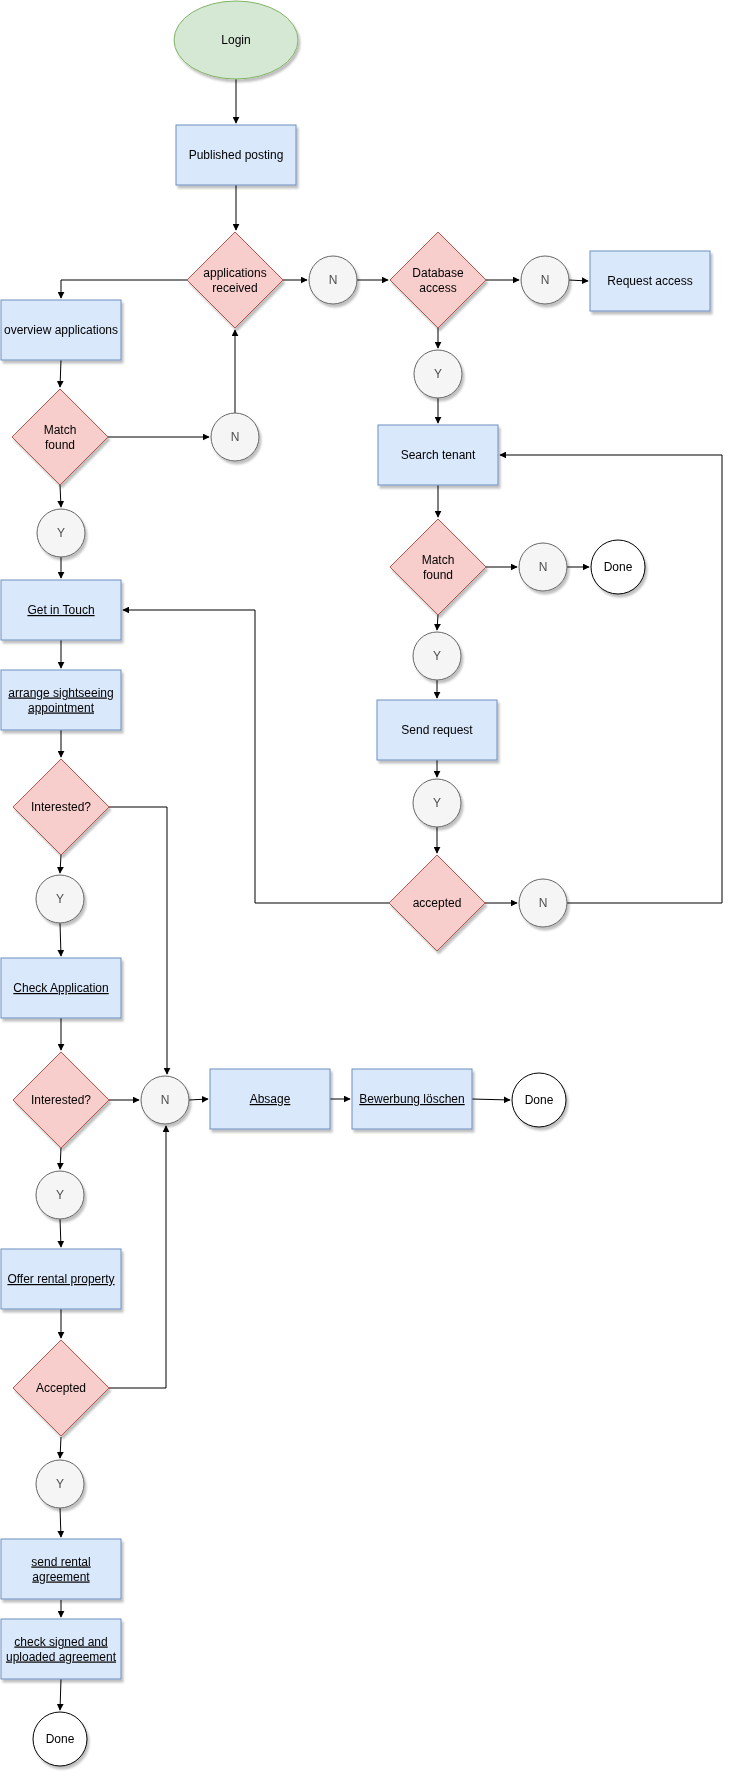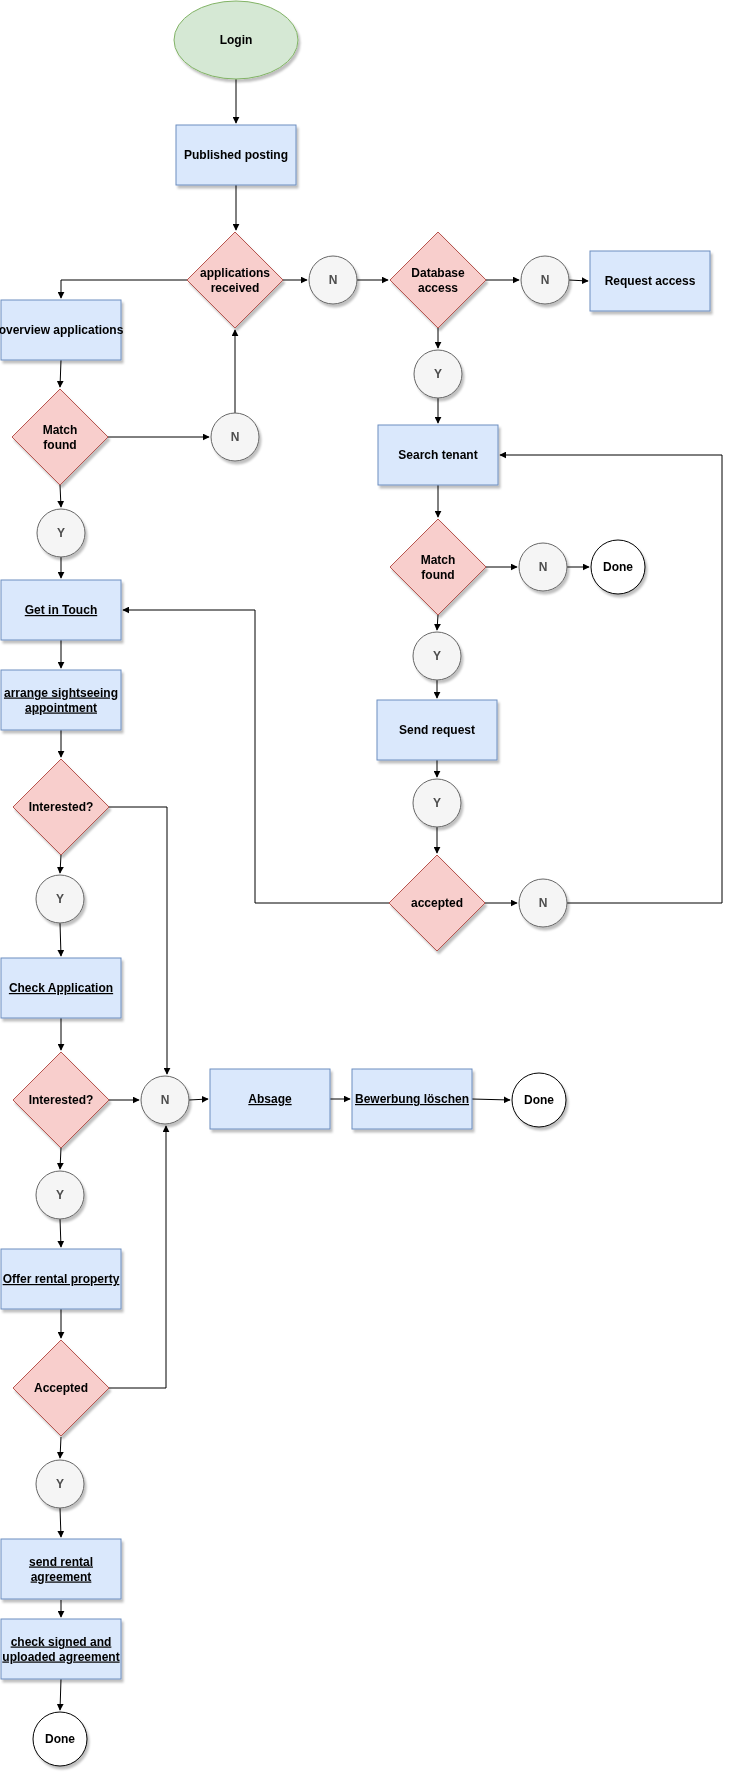--- a/index.html
+++ b/index.html
@@ -7,21 +7,20 @@
     padding: 0;
     background: #ffffff;
     font-family: "Liberation Sans", sans-serif;
   }
   #canvas-wrap {
     position: relative;
     width: 741px;
     height: 1779px;
     background: #ffffff;
     overflow: hidden;
-    font-weight: bold;
   }
   svg { display: block; }
   svg text {
     font-family: "Liberation Sans", sans-serif;
     user-select: none;
   }
 </style>
 </head>
 <body>
 

